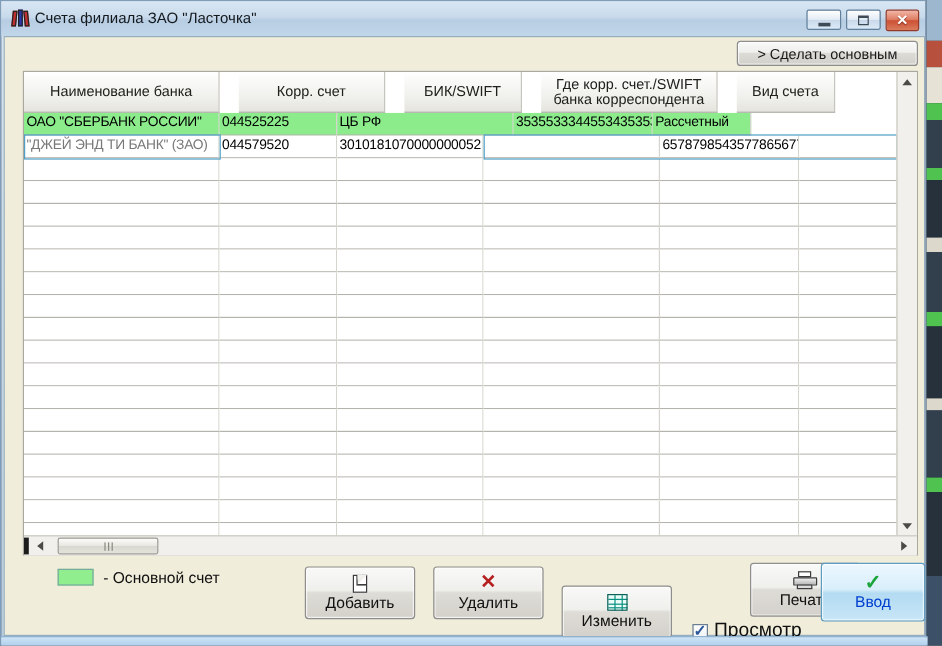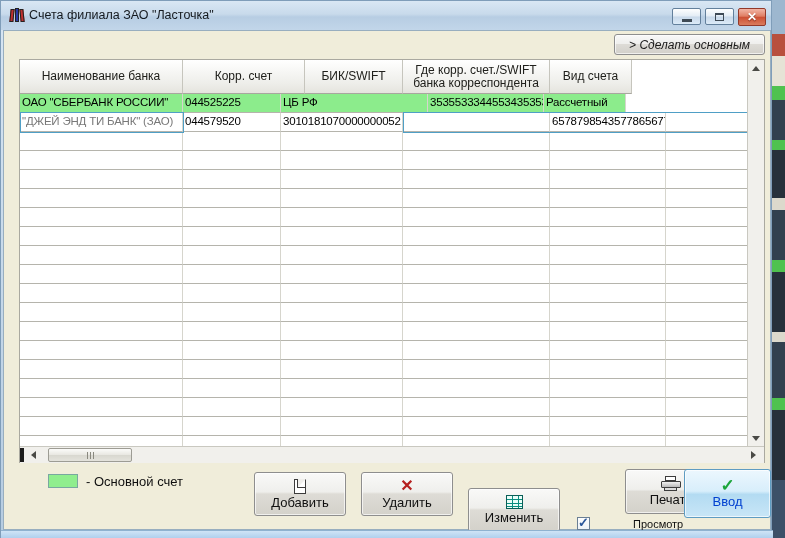--- a/index.html
+++ b/index.html
@@ -32,26 +32,26 @@
   .wbtn-close { width:28px; height:18px; border:1px solid #93392a;
       background:linear-gradient(#f2b5a5 0%, #df7e64 45%, #cd5034 52%, #d97c5d 100%);
       color:#fff; font-size:12px; font-weight:bold; text-shadow:0 1px 1px #7c2817; }
 
   .client { position:absolute; left:2px; top:29px; width:768px; height:500px;
             background:#f0edda; border:1px solid #98aebf; }
 
   .btn-make-primary { position:absolute; left:610px; top:3px; width:151px; height:21px;
       border:1px solid #8e8e8e; border-radius:3px; font-size:12px; color:#1a1a1a;
       background:linear-gradient(#f8f8f8 0%, #efefed 45%, #dddbd6 50%, #d2d0ca 100%);
-      box-shadow:inset 0 0 0 1px #ffffffaa; display:flex; align-items:center; justify-content:center;font-style:italic; }
+      box-shadow:inset 0 0 0 1px #ffffffaa; display:flex; align-items:center; justify-content:center; }
 
   
   .grid { position:absolute; left:15px; top:28px; width:746px; height:404px;
           border:1px solid #aaa9a0; background:#fff; }
-  .grid-header { display:flex; height:34px; }
+  .grid-header { display:flex; height:34px;gap:16px; }
   .hcell { height:34px; background:linear-gradient(#ffffff,#eeeeea 70%,#e5e4de);
            border-right:1px solid #c6c5bd; border-bottom:1px solid #a8a79f;
            display:flex; align-items:center; justify-content:center; text-align:center;
            font-size:12px; color:#20201c; line-height:13px; padding:0 2px; }
   .c0{width:163px;} .c1{width:98px;} .c2{width:122px;} .c3{width:147px;} .c4{width:116px;} .c5{width:82px;}
   .grid-body { position:relative; width:728px; height:352px; overflow:hidden; }
   .row { display:flex; height:19px; }
   .cell { height:19px; border-right:1px solid #d6d5cd; border-bottom:1px solid #b5b4ac;
           font-size:11.5px; letter-spacing:-0.2px; line-height:17px; padding:0 2px;
           white-space:nowrap; overflow:hidden; color:#000; background:#fff; }
@@ -115,21 +115,21 @@
       background:linear-gradient(#efefef,#b9b9b9); border-radius:1px; }
   .ic-printer .tray  { position:absolute; left:3px; top:11px; width:13px; height:4px; background:#dcdcdc; border:1px solid #3c3c3c; }
   .ic-check { color:#1ba53b; font-size:17px; font-weight:bold; line-height:15px; }
 
   
   .preview-wrap { position:absolute; left:573px; top:486px; display:flex; align-items:center; gap:5px; }
   .preview-wrap input { appearance:none; -webkit-appearance:none; width:13px; height:13px;
       border:1px solid #6a7f94; background:linear-gradient(#fdfdfd,#eef3f7); position:relative; }
   .preview-wrap input:checked::after { content:"✓"; position:absolute; left:0px; top:-3px;
       font-size:13px; font-weight:bold; color:#2b579a; }
-  .preview-label { font-size:11px; color:#101010;margin-left:38px; }
+  .preview-label { font-size:16px; color:#101010; }
 
   .bottom-border { position:absolute; left:0; top:529px; width:772px; height:9px;
       background:linear-gradient(#cfe4f6,#abcdec); border-top:1px solid #8fb2d0; }
 </style>
 </head>
 <body>
 
 <div class="behind-strip">
   <div class="frag" style="top:0;height:34px;background:#9db7cf;"></div>
   <div class="frag" style="top:34px;height:22px;background:#b8503e;"></div>

